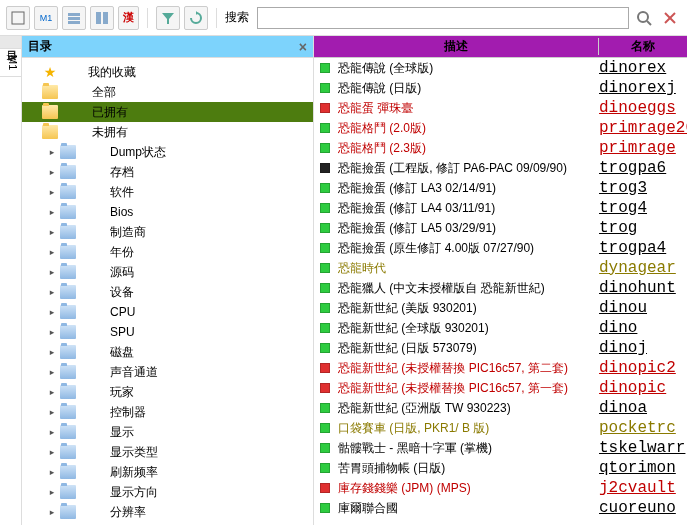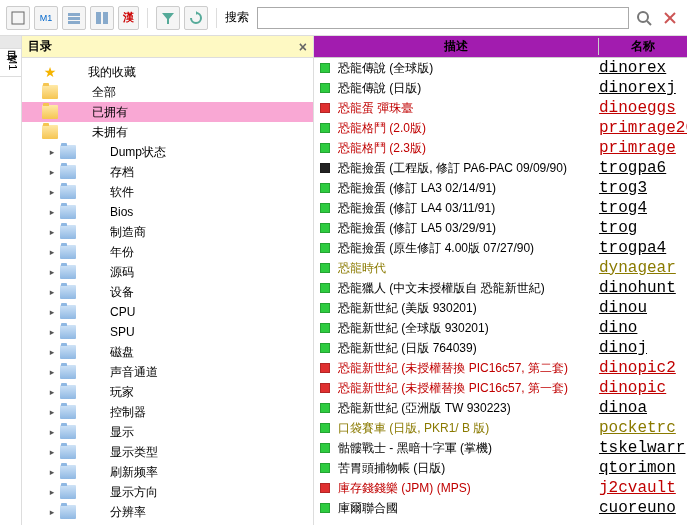--- a/index.html
+++ b/index.html
@@ -9,25 +9,25 @@
 .tbtn.txt { width: auto; padding: 0 4px; font-weight: bold; color: #c00; }
 .sep { width: 1px; height: 20px; background: #ddd; margin: 0 4px; }
 .search-label { font-size: 12px; margin-right: 4px; }
 .search-input { flex: 1; height: 22px; border: 1px solid #aaa; padding: 0 4px; font-size: 12px; }
 .search-btn { width: 22px; height: 22px; border: none; background: transparent; cursor: pointer; display: flex; align-items: center; justify-content: center; }
 .main { display: flex; height: 489px; }
 .side-tabs { width: 22px; border-right: 1px solid #ddd; display: flex; flex-direction: column; }
 .side-tab { writing-mode: vertical-rl; padding: 6px 2px; font-size: 11px; border-bottom: 1px solid #ddd; cursor: pointer; text-align: center; }
 .side-tab.active { background: #e8e8e8; }
 .tree-panel { width: 292px; border-right: 1px solid #ddd; display: flex; flex-direction: column; }
-.tree-header { height: 22px; background: #fef9c3; border-bottom: 1px solid #ddd; display: flex; align-items: center; padding: 0 6px; font-weight: bold; }
+.tree-header { height: 22px; background: #7dd3fc; border-bottom: 1px solid #ddd; display: flex; align-items: center; padding: 0 6px; font-weight: bold; }
 .tree-header .x { margin-left: auto; cursor: pointer; font-size: 14px; color: #666; }
 .tree { flex: 1; overflow-y: auto; padding: 4px 0; }
 .tree-item { display: flex; align-items: center; height: 20px; padding: 0 6px; cursor: pointer; }
-.tree-item.selected { background: #f9a8d4; }
+.tree-item.selected { background: #4d7c0f; }
 .expander { width: 12px; height: 12px; margin-right: 2px; display: flex; align-items: center; justify-content: center; font-size: 9px; color: #555; cursor: pointer; }
 .tree-item.depth1 { padding-left: 24px; }
 .ticon { width: 16px; height: 14px; margin-right: 4px; }
 .folder { background: linear-gradient(#ffe9a8, #f5c551); border-radius: 1px; position: relative; }
 .folder::before { content: ""; position: absolute; top: -2px; left: 1px; width: 6px; height: 3px; background: #f5c551; border-radius: 1px 1px 0 0; }
 .folder.blue { background: linear-gradient(#cfe3f7, #8fb8e3); }
 .folder.blue::before { background: #8fb8e3; }
 .star { color: #f5b400; font-size: 14px; width: 16px; text-align: center; }
 .tree-label { font-size: 12px; margin-left: 30px; }
 .list-panel { flex: 1; display: flex; flex-direction: column; }
@@ -300,21 +300,21 @@
           <span class="desc t-normal">恐龍新世紀 (美版 930201)</span>
           <span class="name t-normal">dinou</span>
         </div>
         <div class="row">
           <span class="sq c-green"></span>
           <span class="desc t-normal">恐龍新世紀 (全球版 930201)</span>
           <span class="name t-normal">dino</span>
         </div>
         <div class="row">
           <span class="sq c-green"></span>
-          <span class="desc t-normal">恐龍新世紀 (日版 764039)</span>
+          <span class="desc t-normal">恐龍新世紀 (日版 573079)</span>
           <span class="name t-normal">dinoj</span>
         </div>
         <div class="row">
           <span class="sq c-red"></span>
           <span class="desc t-red">恐龍新世紀 (未授權替換 PIC16c57, 第二套)</span>
           <span class="name t-red">dinopic2</span>
         </div>
         <div class="row">
           <span class="sq c-red"></span>
           <span class="desc t-red">恐龍新世紀 (未授權替換 PIC16c57, 第一套)</span>

